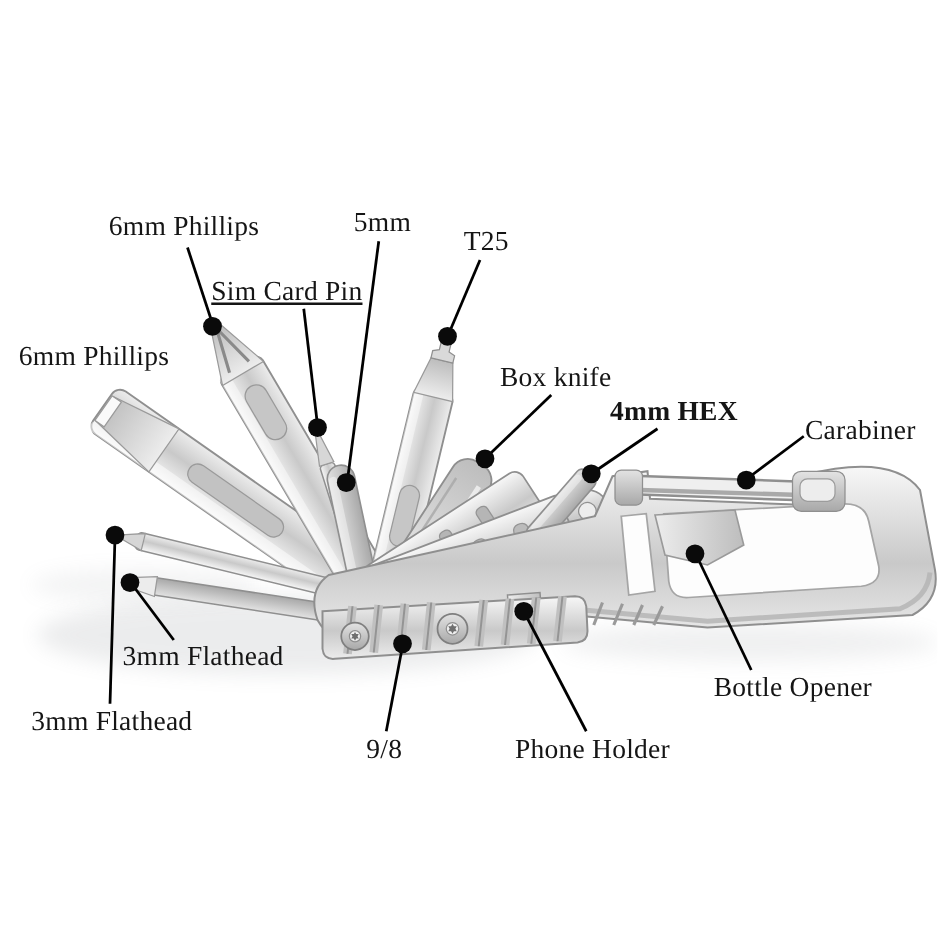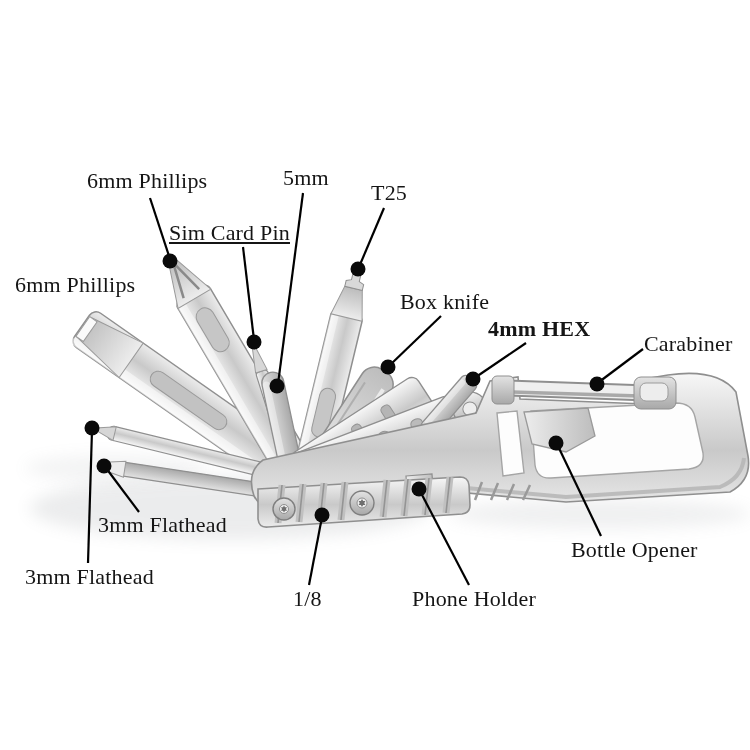--- a/index.html
+++ b/index.html
@@ -214,17 +214,17 @@
   <div class="lbl lbl-phillips6">6mm Phillips</div>
   <div class="lbl lbl-simpin">Sim Card Pin</div>
   <div class="lbl lbl-hex5">5mm</div>
   <div class="lbl lbl-t25">T25</div>
   <div class="lbl lbl-flathead6">6mm Phillips</div>
   <div class="lbl lbl-boxknife">Box knife</div>
   <div class="lbl lbl-hex4">4mm HEX</div>
   <div class="lbl lbl-carabiner">Carabiner</div>
   <div class="lbl lbl-phone">Phone Holder</div>
   <div class="lbl lbl-bottle">Bottle Opener</div>
-  <div class="lbl lbl-eighth">1/8</div>
+  <div class="lbl lbl-eighth">9/8</div>
   <div class="lbl lbl-flathead3">3mm Flathead</div>
   <div class="lbl lbl-phillips3">3mm Flathead</div>
 
 </div>
 
 </body></html>

